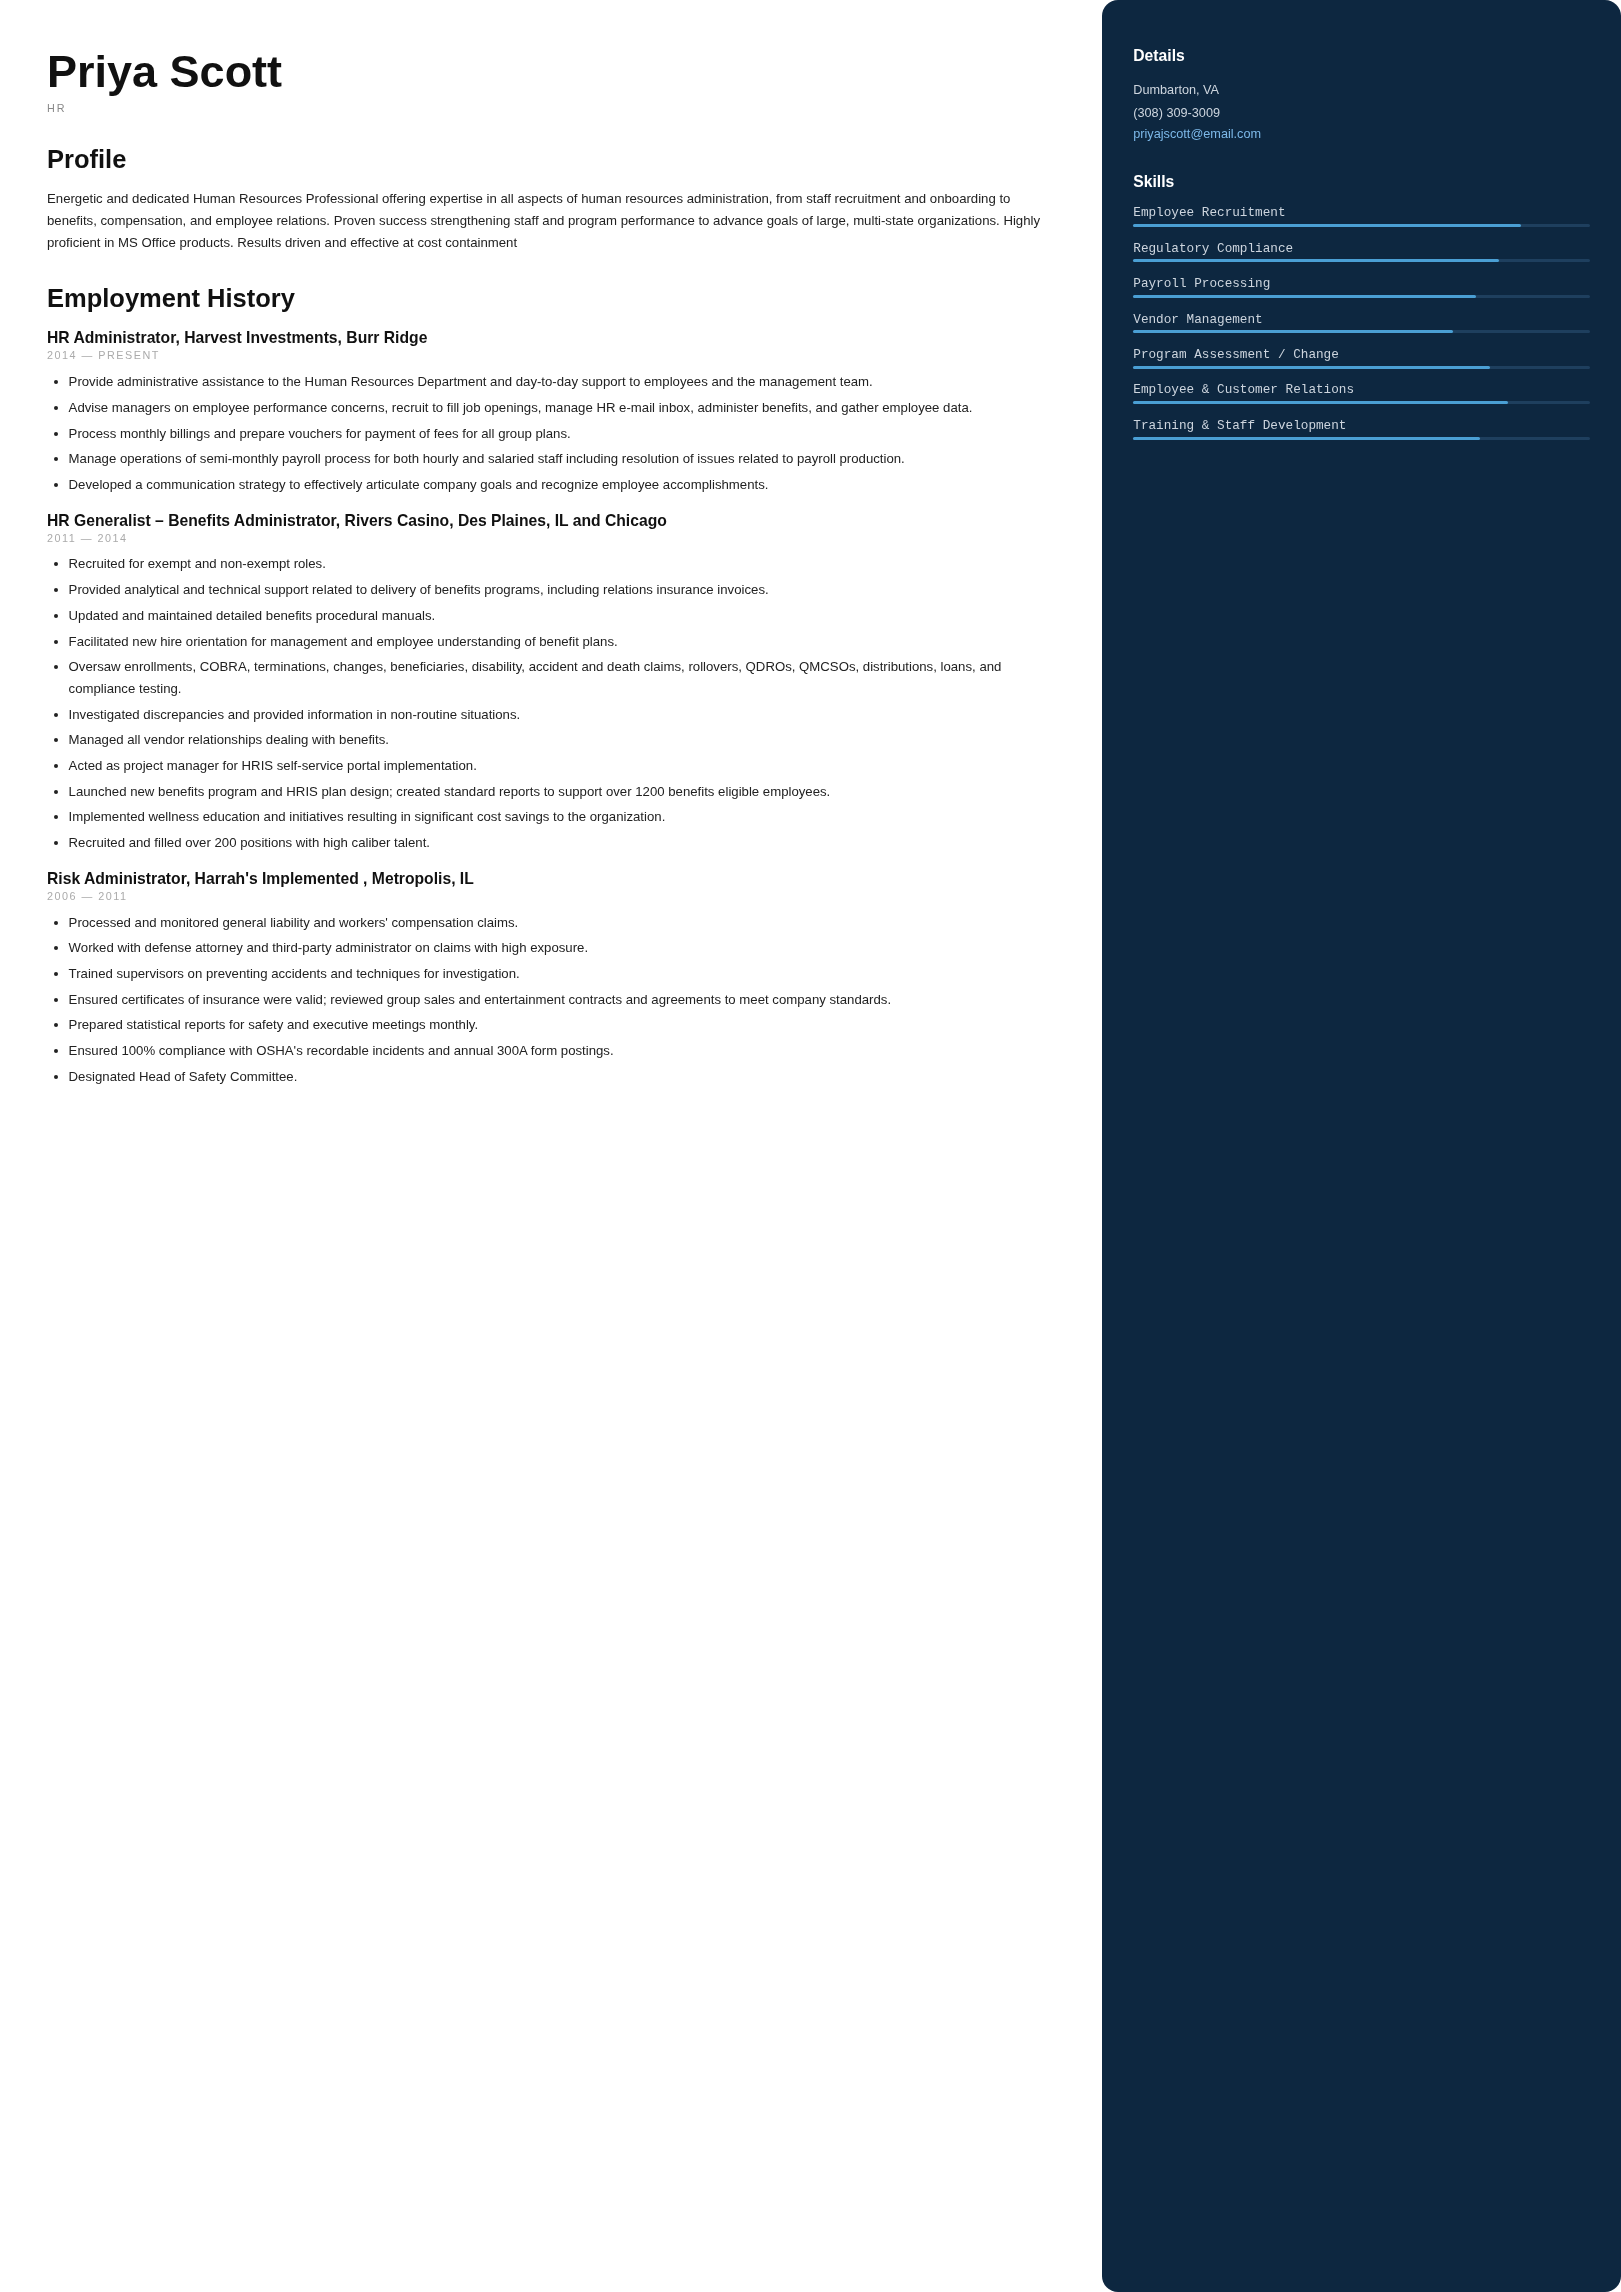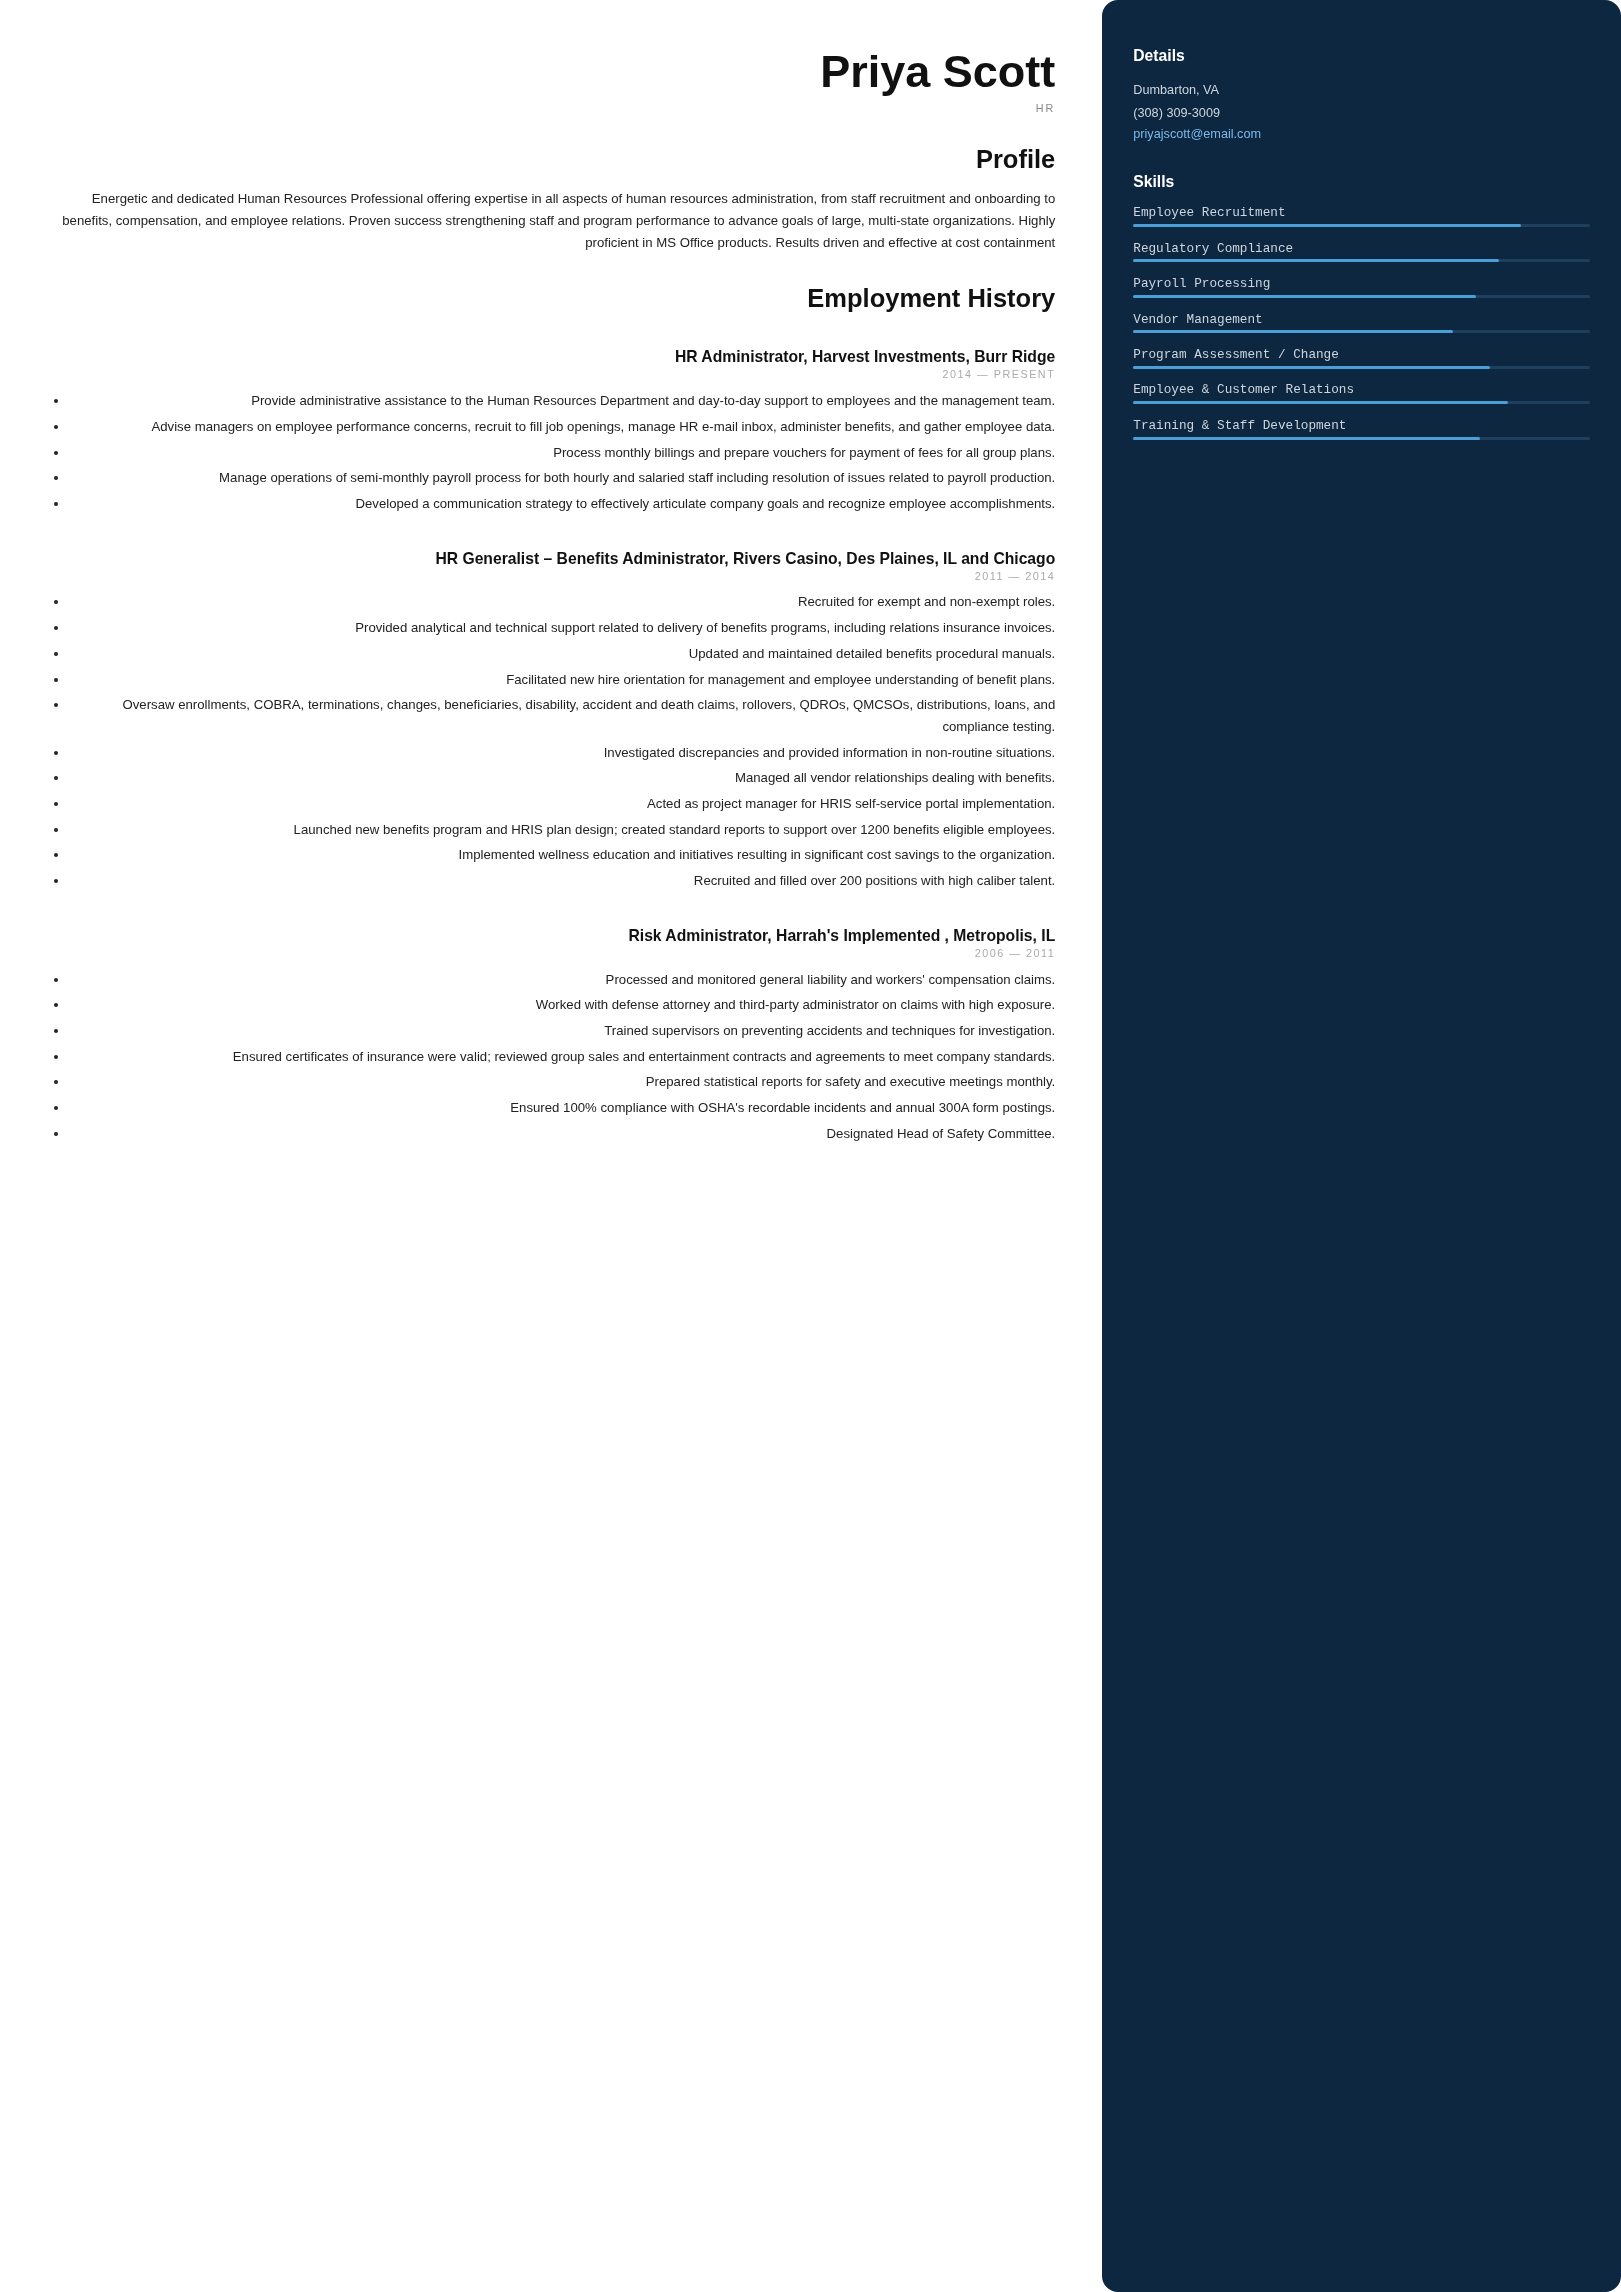--- a/index.html
+++ b/index.html
@@ -8,21 +8,20 @@
       background: #fff;
       display: flex;
       min-height: 100vh;
     }
 
     .main-content {
       flex: 1;
       padding: 47px 47px 47px 47px;
       background: #fff;
       max-width: 68%;
-      text-align: right;
     }
 
     .sidebar {
       width: 32%;
       background: #0d2740;
       padding: 47px 31px;
       color: #fff;
       border-radius: 16px;
     }
 
@@ -58,21 +57,21 @@
       font-size: 13.2px;
       color: #222;
       line-height: 1.65;
       font-family: Arial, sans-serif;
     }
 
     .job-title {
       font-size: 15.7px;
       font-weight: 900;
       color: #111;
-      margin-top: 35px;
+      margin-top: 16px;
       margin-bottom: 2px;
       font-family: 'Arial Black', Arial, sans-serif;
     }
 
     .job-dates {
       font-size: 10.8px;
       color: #aaa;
       letter-spacing: 1.5px;
       text-transform: uppercase;
       margin-bottom: 9.8px;

